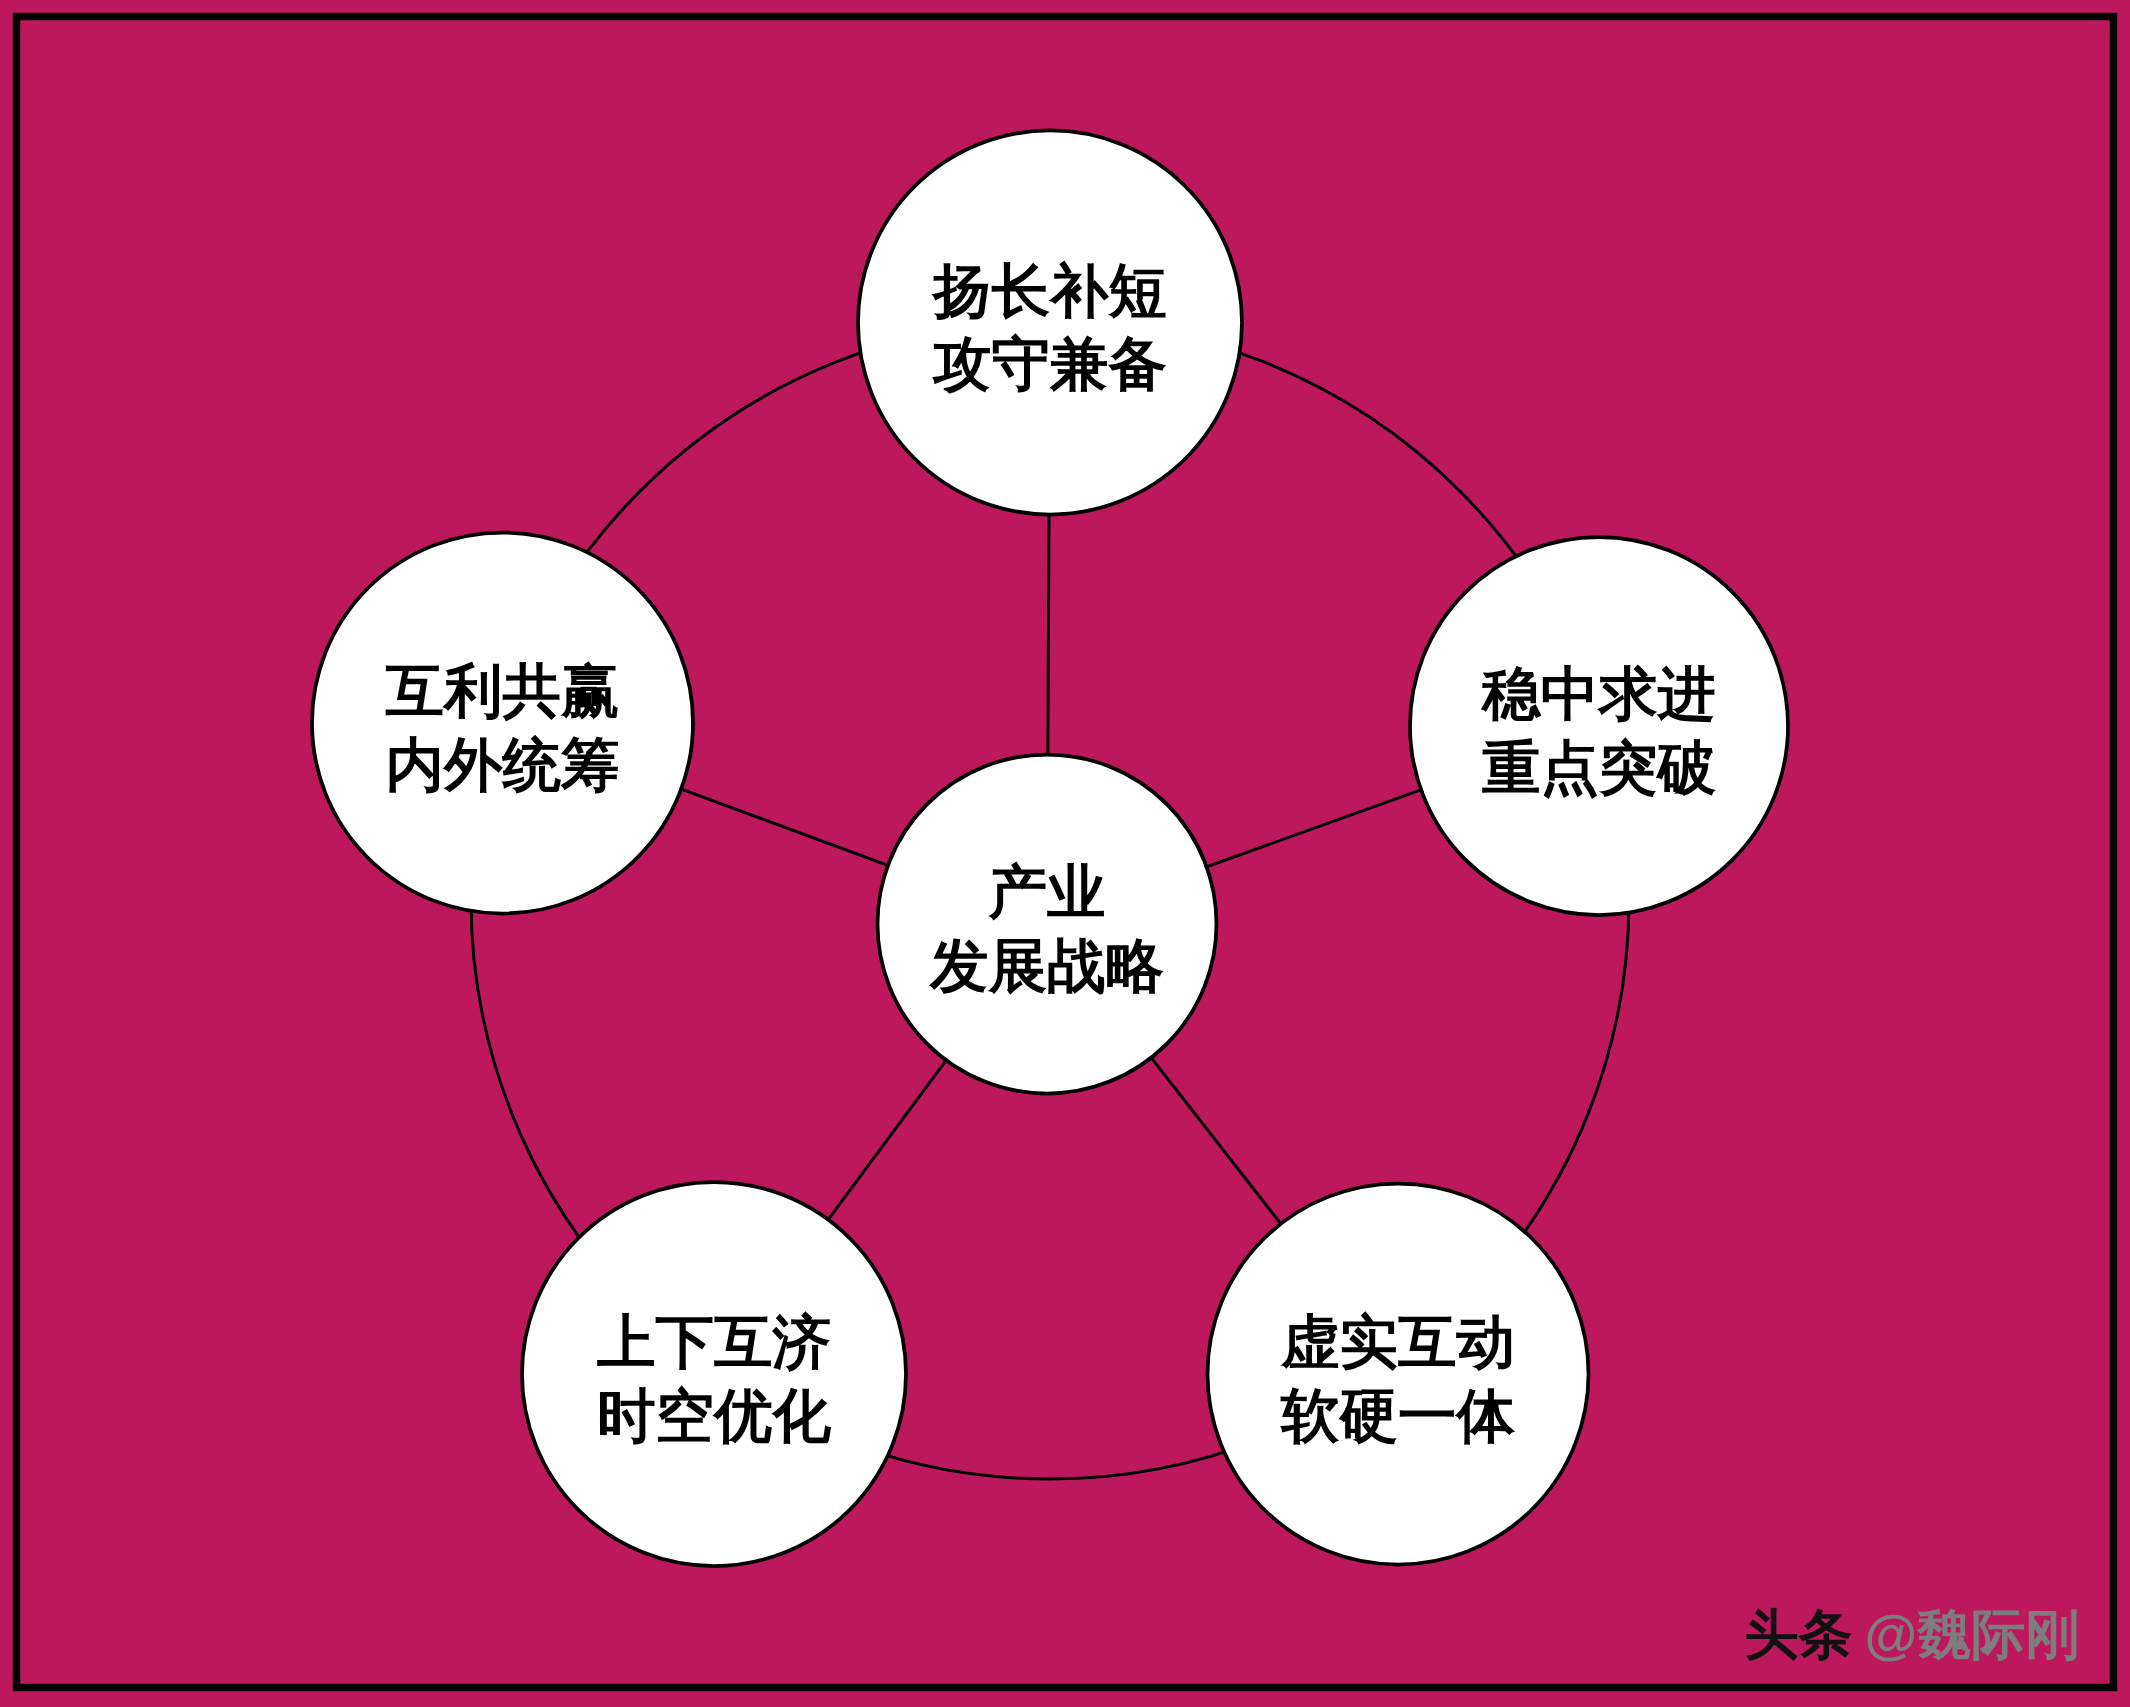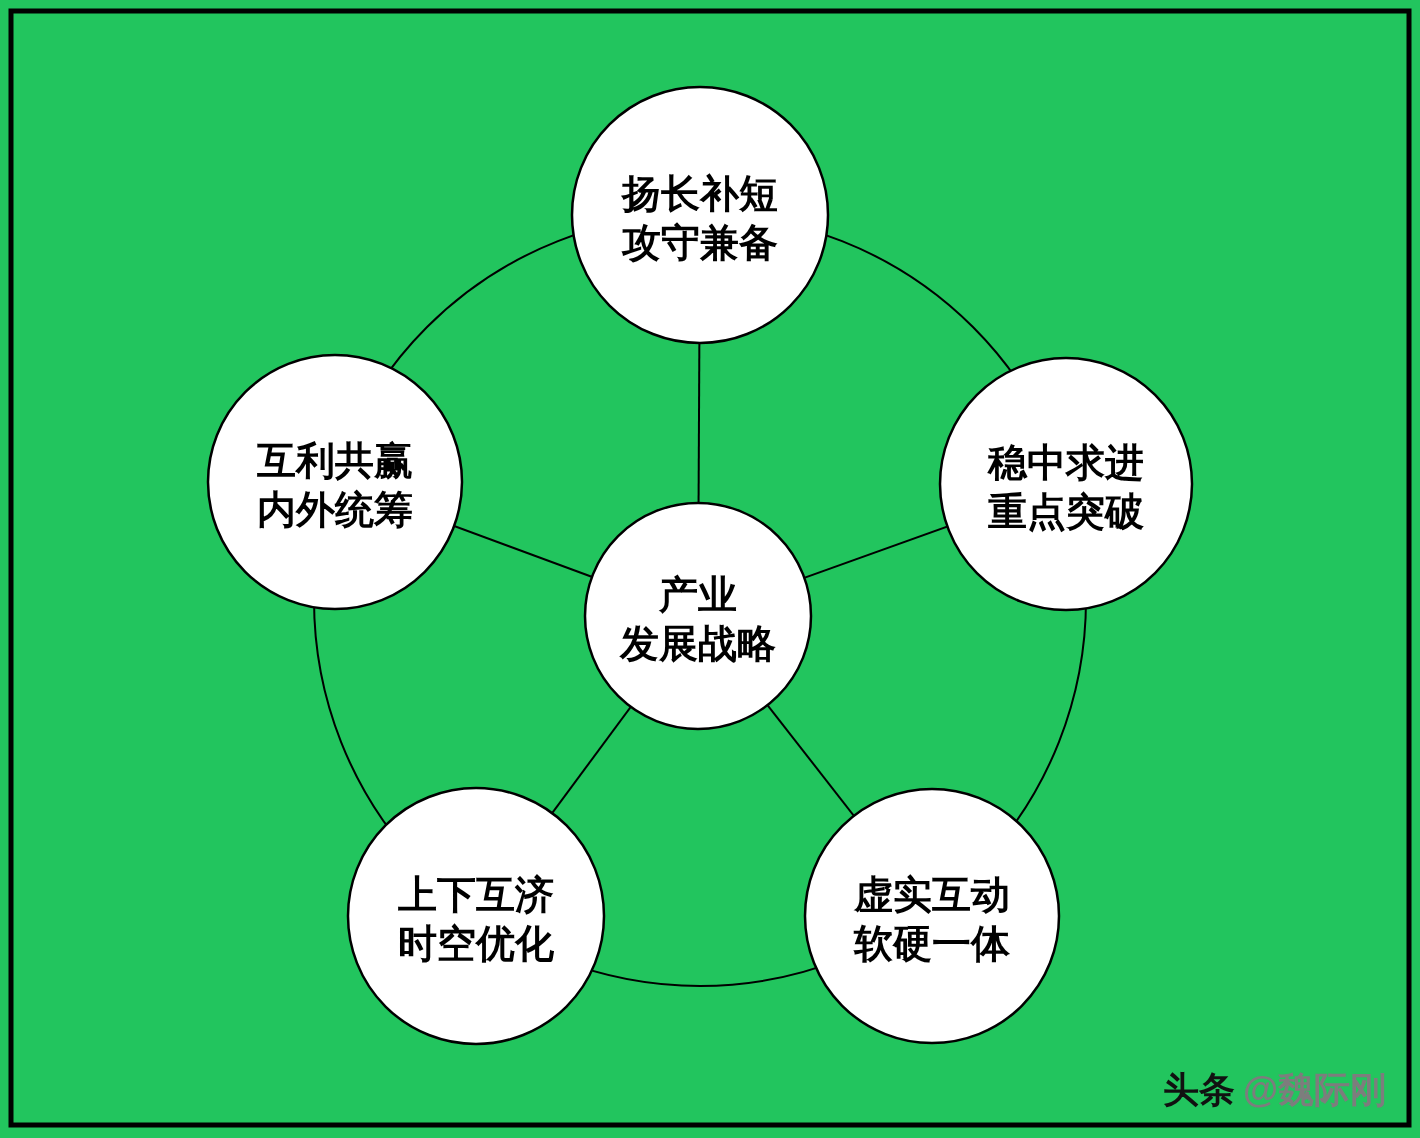--- a/index.html
+++ b/index.html
@@ -4,21 +4,21 @@
 <style>
   html, body {
     margin: 0;
     padding: 0;
     background: #ffffff;
   }
   .canvas {
     position: relative;
     width: 1420px;
     height: 1138px;
-    background: #22c55e;
+    background: #be185d;
     font-family: "Liberation Serif", "DejaVu Serif", serif;
     overflow: hidden;
   }
   svg { display: block; }
   .frame {
     fill: none;
     stroke: #000000;
     stroke-width: 5;
   }
   .ring {

